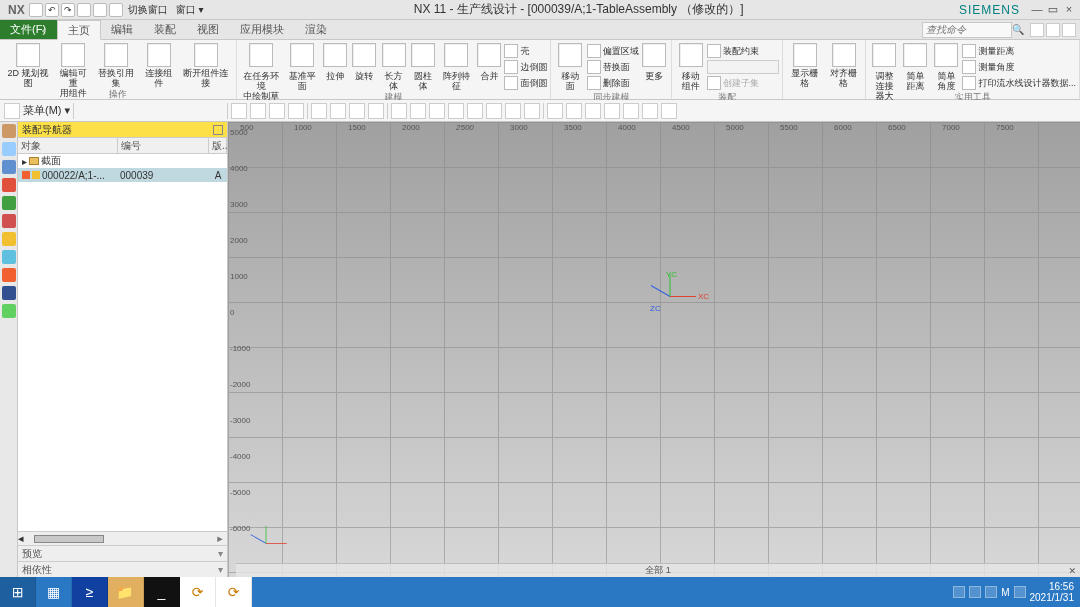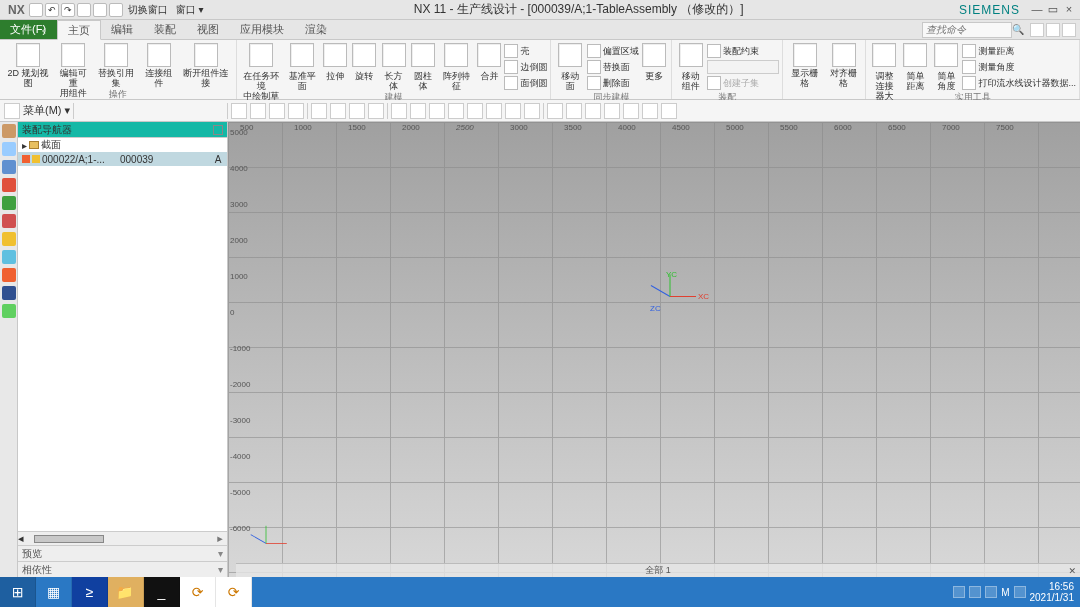--- a/index.html
+++ b/index.html
@@ -51,21 +51,21 @@
 
 .body { flex:1; display:flex; min-height:0;}
 .leftbar { width:18px; background:#e8e8e8; border-right:1px solid #c8c8c8; display:flex; flex-direction:column; align-items:center; padding-top:2px; gap:4px;}
 .leftbar .lico { width:14px; height:14px; border-radius:2px;}
 .lc1{background:#cc9966;} .lc2{background:#99ccff;} .lc3{background:#6090d0;} .lc4{background:#e0503c;}
 .lc5{background:#40a040;} .lc6{background:#d05050;} .lc7{background:#f0c030;} .lc8{background:#60c0e0;}
 .lc9{background:#f06030;} .lc10{background:#305090;} .lc11{background:#60d060;}
 
 
 .navpanel { width:210px; background:#f5f5f5; border-right:1px solid #c8c8c8; display:flex; flex-direction:column;}
-.navtitle { height:16px; background:#14b8a6; border-bottom:1px solid #ccc; font-size:10px; padding:0 4px; display:flex; align-items:center;}
+.navtitle { height:16px; background:#fde047; border-bottom:1px solid #ccc; font-size:10px; padding:0 4px; display:flex; align-items:center;}
 .navtitle .pin { margin-left:auto; width:10px; height:10px; border:1px solid #888;}
 .navhdr { display:flex; height:16px; background:#f0f0f0; border-bottom:1px solid #ccc;}
 .navhdr .col { font-size:10px; color:#555; padding:0 3px; border-right:1px solid #ccc; display:flex; align-items:center;}
 .navhdr .col1{width:100px;} .navhdr .col2{flex:1;} .navhdr .col3{width:18px;}
 .navtree { flex:1; background:#fff; overflow:hidden;}
 .navrow { display:flex; align-items:center; height:14px; font-size:10px; color:#333;}
 .navrow .c1{width:100px; padding-left:4px; display:flex; align-items:center; gap:2px;}
 .navrow .c2{flex:1; padding-left:2px;}
 .navrow .c3{width:18px; text-align:center;}
 .navrow.sel { background:#c0d8e0;}
@@ -386,20 +386,25 @@
     <div class="lico lc9"></div>
     <div class="lico lc10"></div>
     <div class="lico lc11"></div>
   </div>
 
   <div class="navpanel">
     <div class="navtitle">
       <span>装配导航器</span>
       <span class="pin"></span>
     </div>
+    <div class="navhdr">
+      <div class="col col1">对象</div>
+      <div class="col col2">编号</div>
+      <div class="col col3">版..</div>
+    </div>
     <div class="navtree">
       <div class="navrow">
         <div class="c1">
             <span>▸</span>
             <span class="fico"></span>
             <span>截面</span>
           </div>
         <div class="c2"></div>
           <div class="c3"></div>
       </div>

